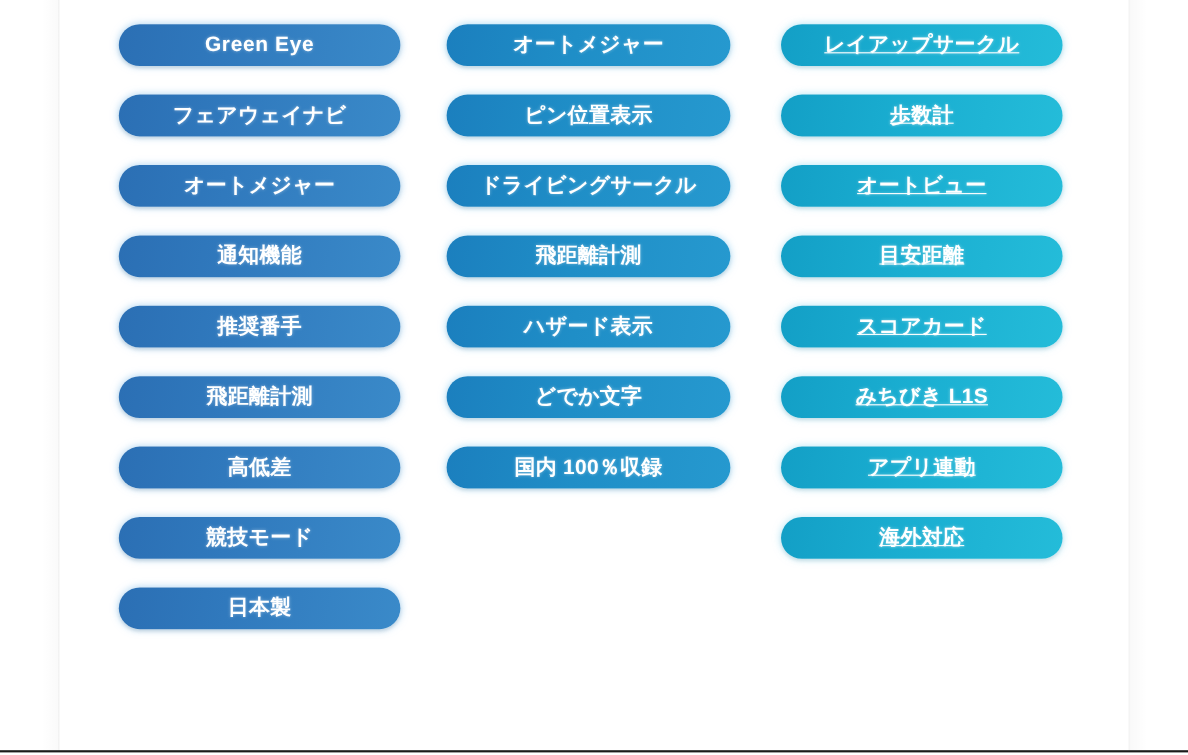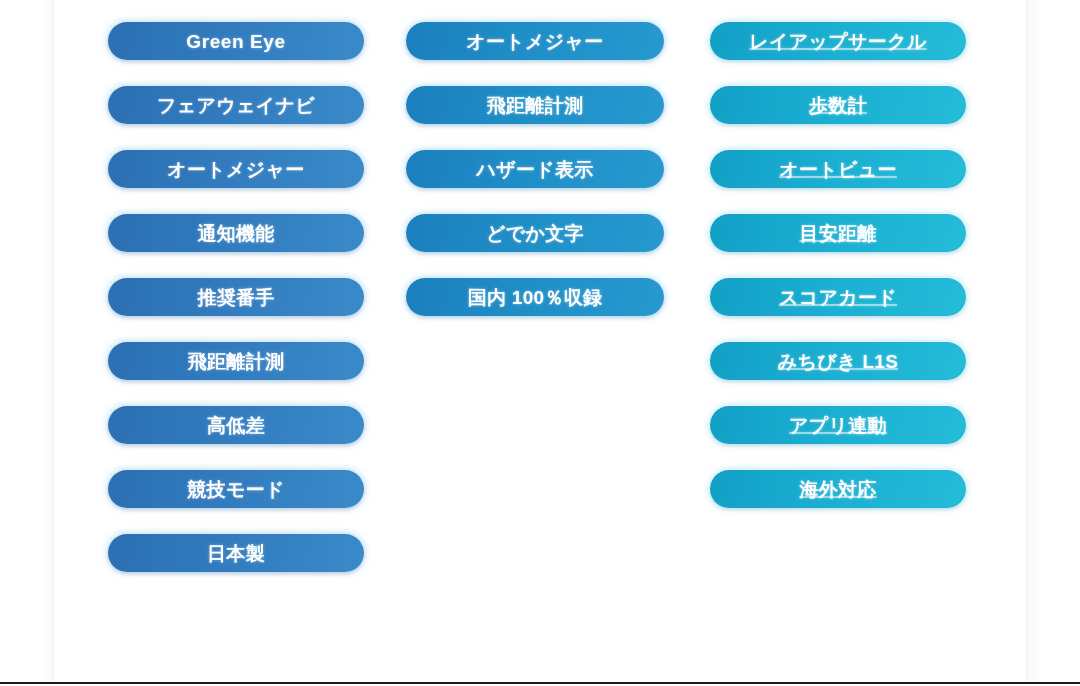--- a/index.html
+++ b/index.html
@@ -166,20 +166,26 @@
         </div>
         <div class="pill">
           <span class="pill-label">日本製</span>
         </div>
       </div>
       <div class="pill-column col-1">
         <div class="pill">
           <span class="pill-label">オートメジャー</span>
         </div>
         <div class="pill">
+          <span class="pill-label">ピン位置表示</span>
+        </div>
+        <div class="pill">
+          <span class="pill-label">ドライビングサークル</span>
+        </div>
+        <div class="pill">
           <span class="pill-label">飛距離計測</span>
         </div>
         <div class="pill">
           <span class="pill-label">ハザード表示</span>
         </div>
         <div class="pill">
           <span class="pill-label">どでか文字</span>
         </div>
         <div class="pill">
           <span class="pill-label">国内 100％収録</span>

